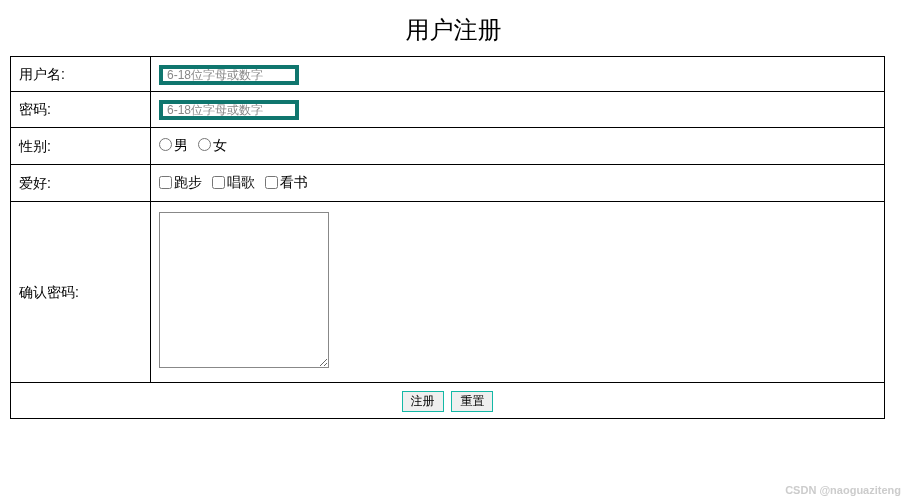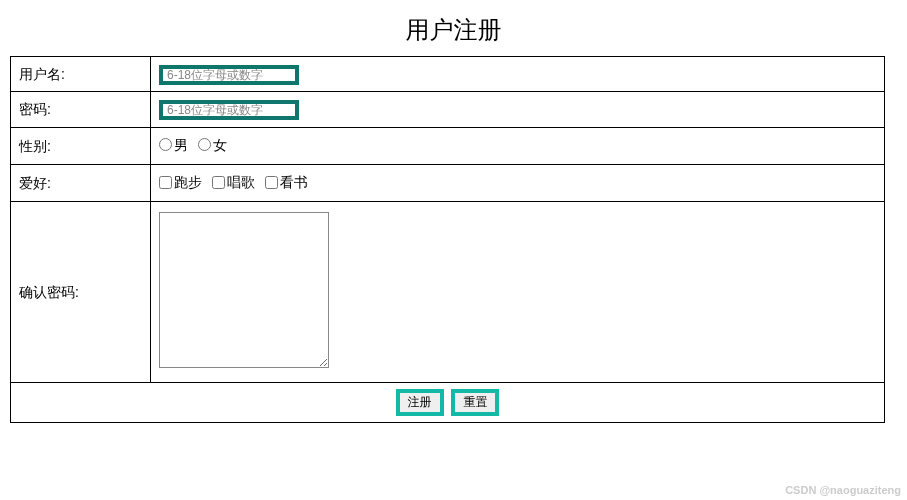--- a/index.html
+++ b/index.html
@@ -68,21 +68,21 @@
       margin-right: 2px;
     }
     .button-row {
       text-align: center;
       padding: 8px 0;
     }
     button.form-btn {
       font-size: 12px;
       padding: 1px 8px;
       margin: 0 2px;
-      border: 4px solid #14b8a6;
+      border: 1px solid #14b8a6;
       background: #efefef;
       cursor: pointer;
       font-family: inherit;
     }
     .watermark {
       position: fixed;
       right: 6px;
       bottom: 4px;
       font-size: 11px;
       color: #ccc;

